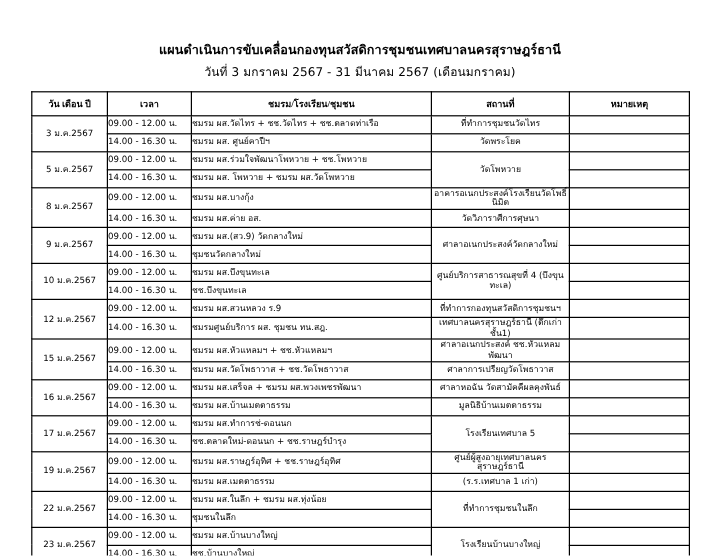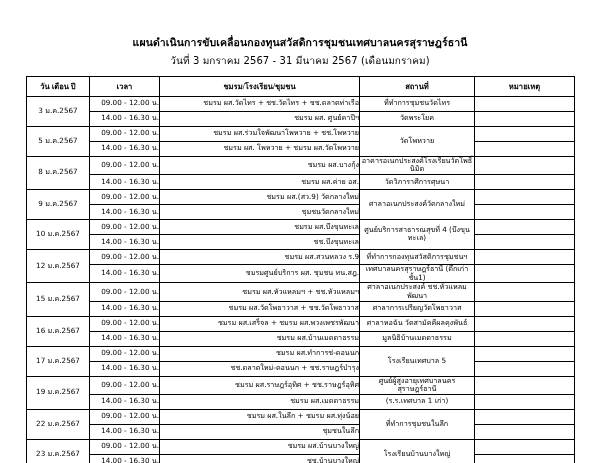--- a/index.html
+++ b/index.html
@@ -71,29 +71,29 @@
   .col-group  { width: 200px; }
   .col-place  { width: 115px; }
   .col-note   { width: 100px; }
 
   td.cell-date {
     text-align: center;
     font-size: 7.2px;
     padding: 2px 1px;
   }
   td.cell-time {
-    text-align: right;
+    text-align: left;
     font-size: 7.2px;
     height: 14px;
     padding: 1px 2px;
     white-space: nowrap;
     margin-top: 46px;
   }
   td.cell-group {
-    text-align: right;
+    text-align: left;
     font-size: 7.2px;
     padding: 1px 3px;
   }
   td.cell-place {
     text-align: center;
     font-size: 7.2px;
     padding: 1px 3px;
   }
   td.cell-note {
     text-align: left;

